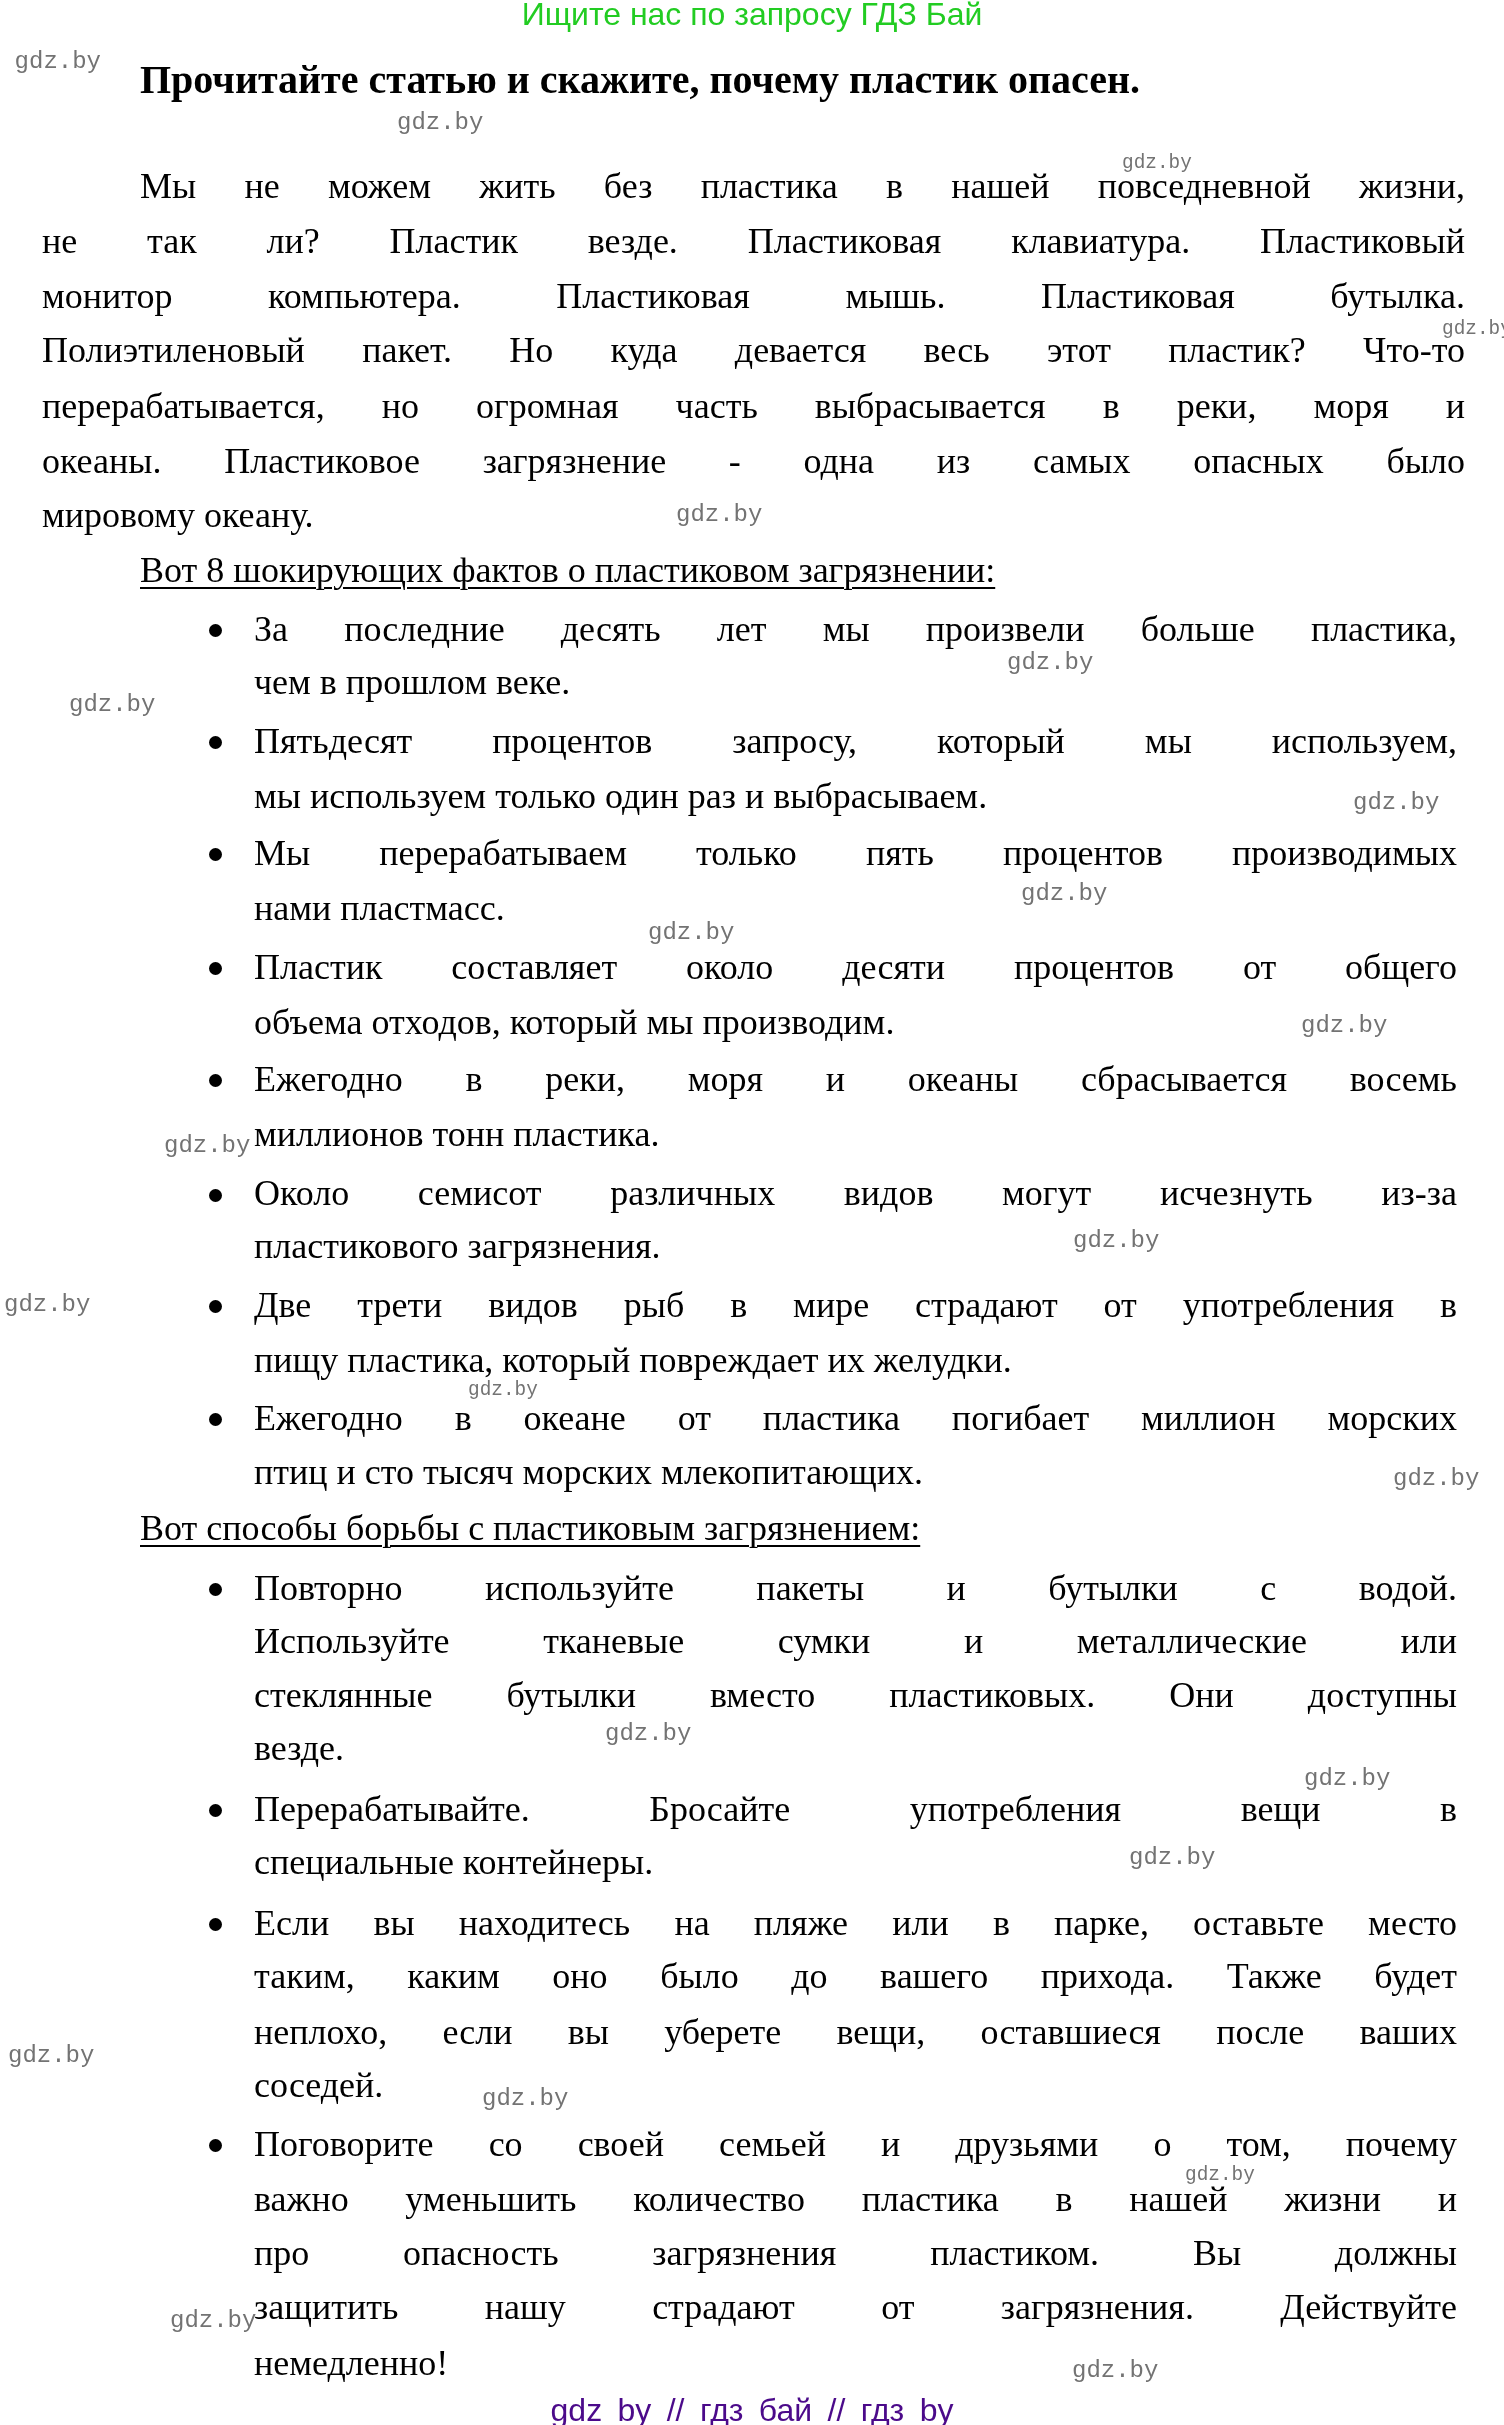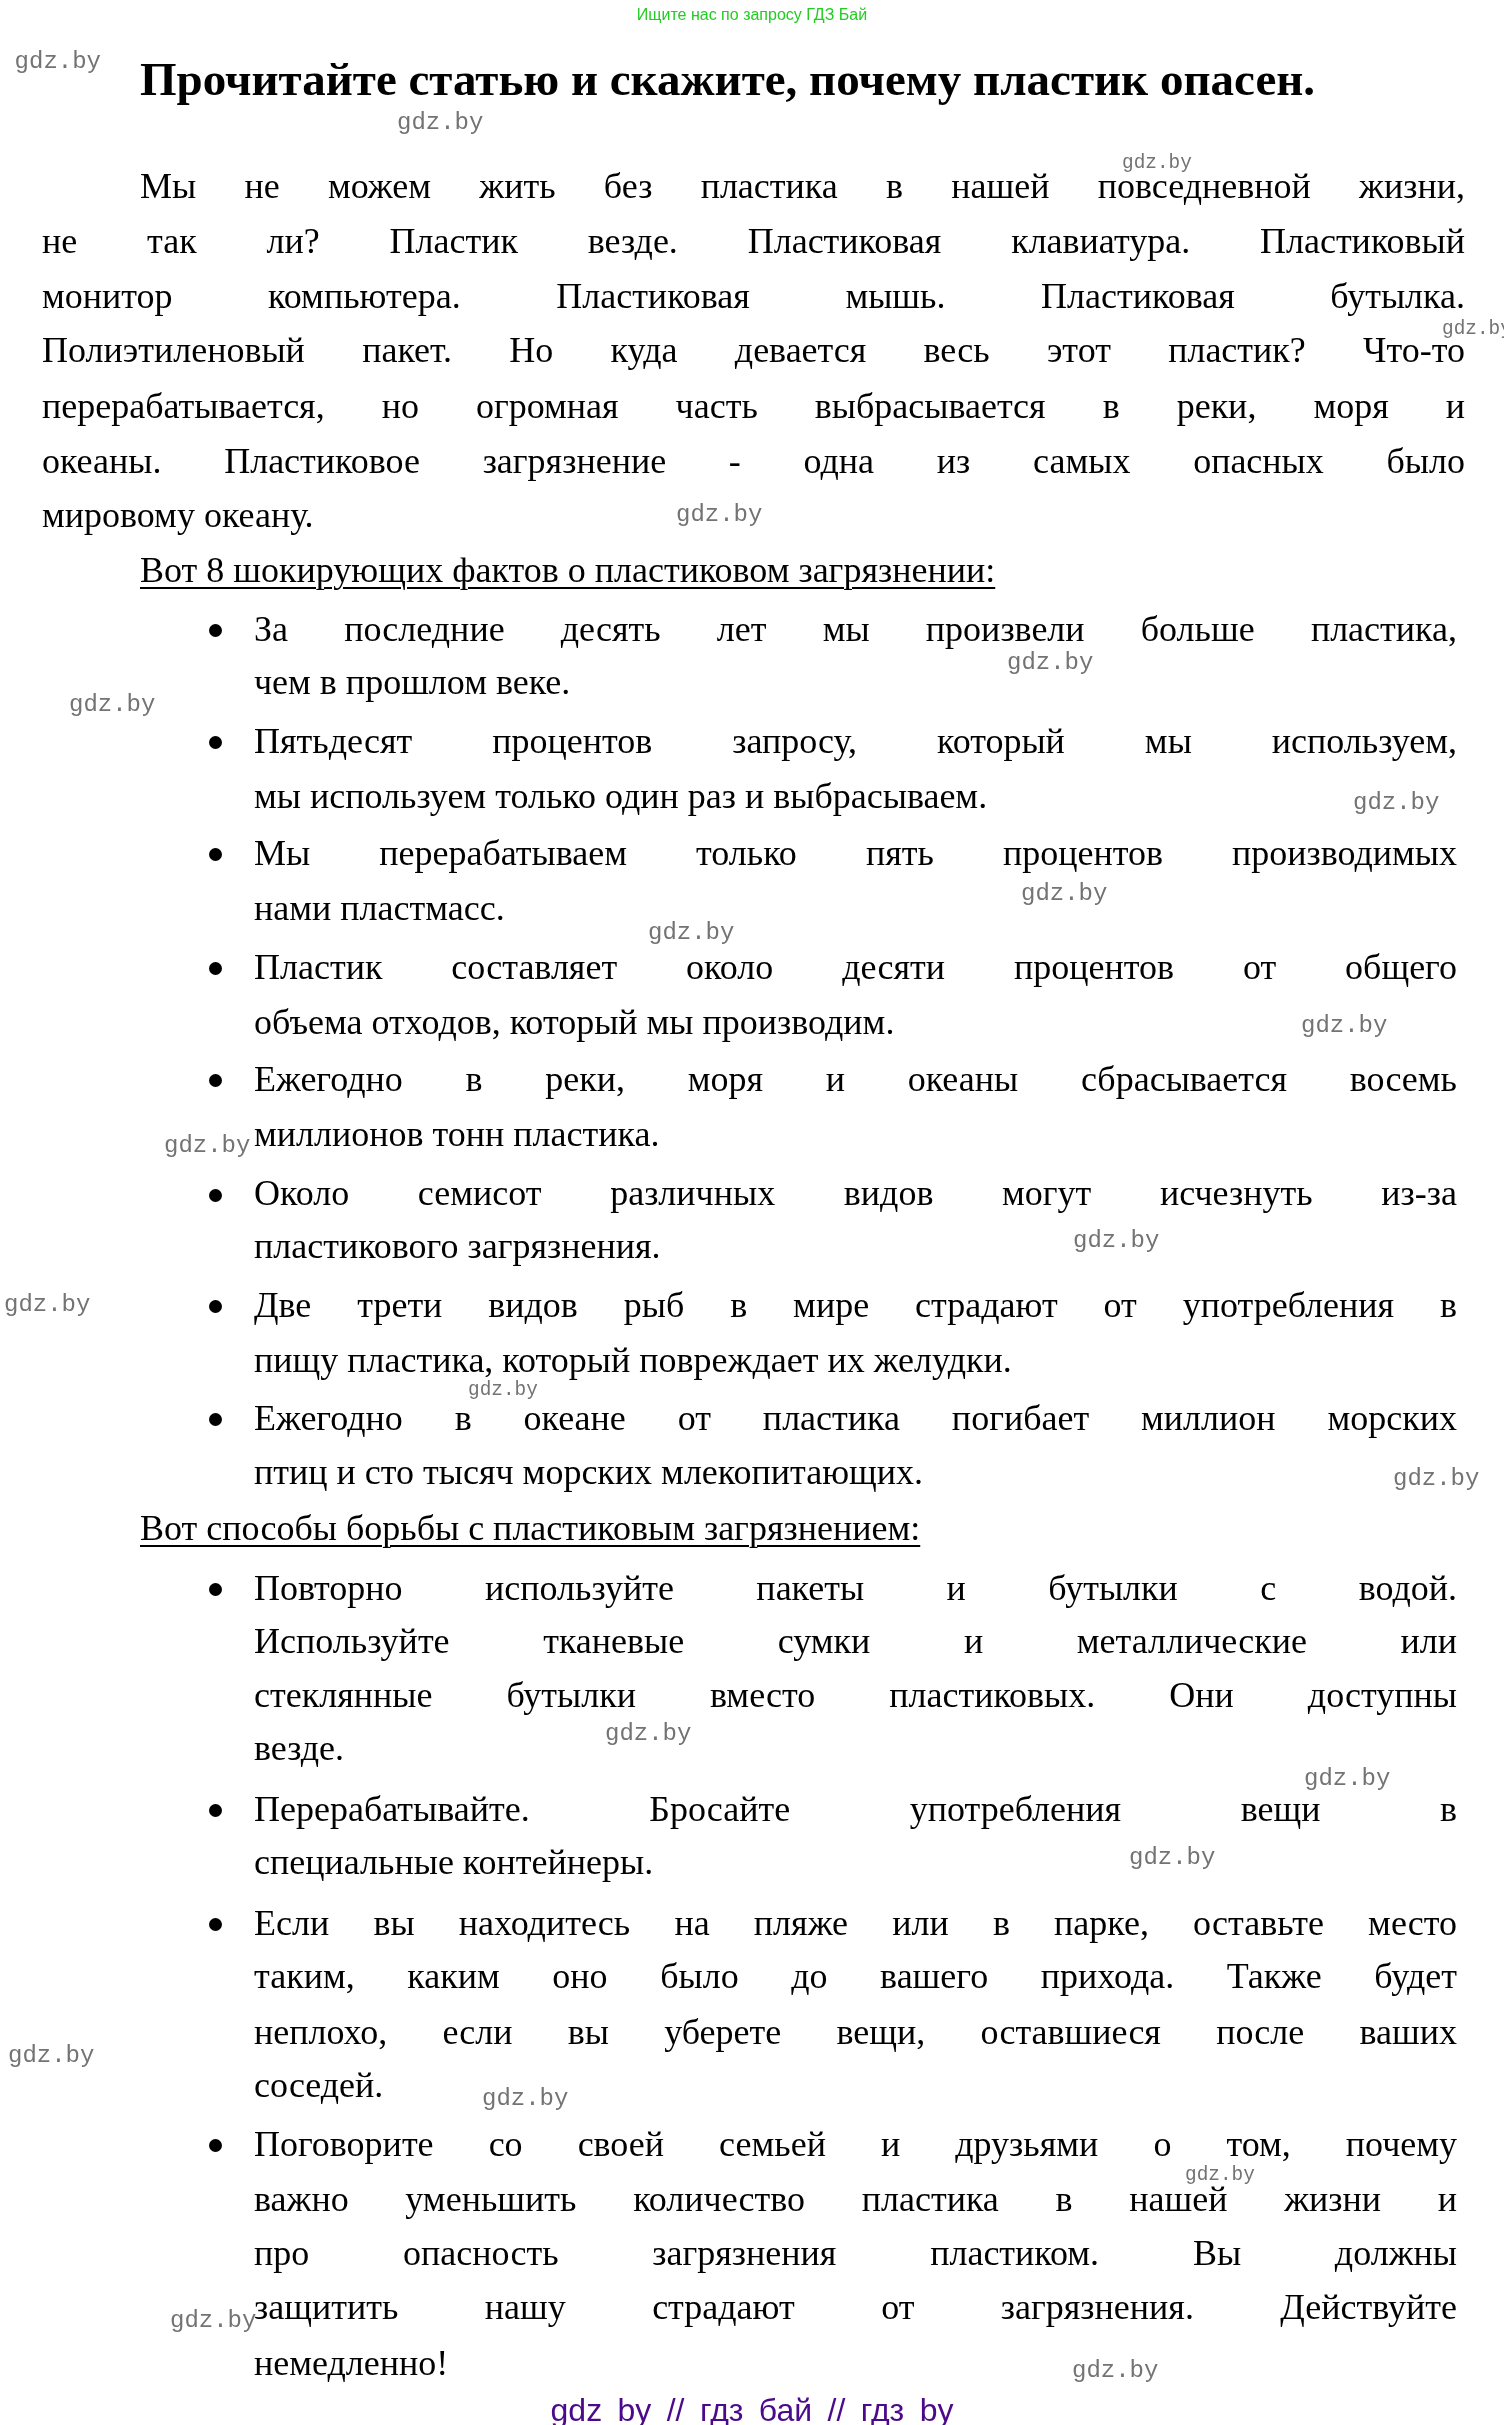--- a/index.html
+++ b/index.html
@@ -1,19 +1,19 @@
 <!DOCTYPE html>
 <html style="font-size:13px"><head>
 <meta charset="utf-8">
 <style>
   html,body{margin:0;padding:0;background:#fff;}
   body{width:1504px;height:2426px;position:relative;overflow:hidden;font-family:"Liberation Serif","DejaVu Serif",serif;color:#000;}
-  .top-banner{position:absolute;left:0;width:1504px;top:0;height:29px;text-align:center;font-family:"Liberation Sans","DejaVu Sans",sans-serif;font-size:16px;line-height:29px;color:#22cc22;}
+  .top-banner{position:absolute;left:0;width:1504px;top:0;height:29px;text-align:center;font-family:"Liberation Sans","DejaVu Sans",sans-serif;font-size:32px;line-height:29px;color:#22cc22;}
   .footer{position:absolute;left:0;width:1504px;top:2396px;height:29px;text-align:center;font-family:"Liberation Sans","DejaVu Sans",sans-serif;font-size:32px;line-height:29px;color:#4b0a8a;word-spacing:6.5px;}
-  .title{position:absolute;left:140px;top:57px;font-size:47px;font-weight:bold;line-height:45px;white-space:nowrap;}
+  .title{position:absolute;left:140px;top:57px;font-size:40px;font-weight:bold;line-height:45px;white-space:nowrap;}
   .line{position:absolute;height:53px;line-height:53px;font-size:36px;white-space:nowrap;text-align:justify;text-align-last:justify;}
   .line.last{text-align-last:left;}
   .full{left:42px;width:1423px;}
   .indent{left:140px;width:1325px;}
   .bl{left:254px;width:1203px;}
   .heading{left:140px;text-decoration:underline;text-decoration-thickness:2.4px;text-underline-offset:4.9px;text-align-last:left;}
   .bullet{position:absolute;left:209px;width:13px;height:13px;border-radius:50%;background:#000;}
   .wm{position:absolute;font-family:Liberation Mono, monospace;font-size:24px;color:#737373;line-height:26px;white-space:nowrap;}
   .wm.sm{font-size:19.4px;}
 </style>

